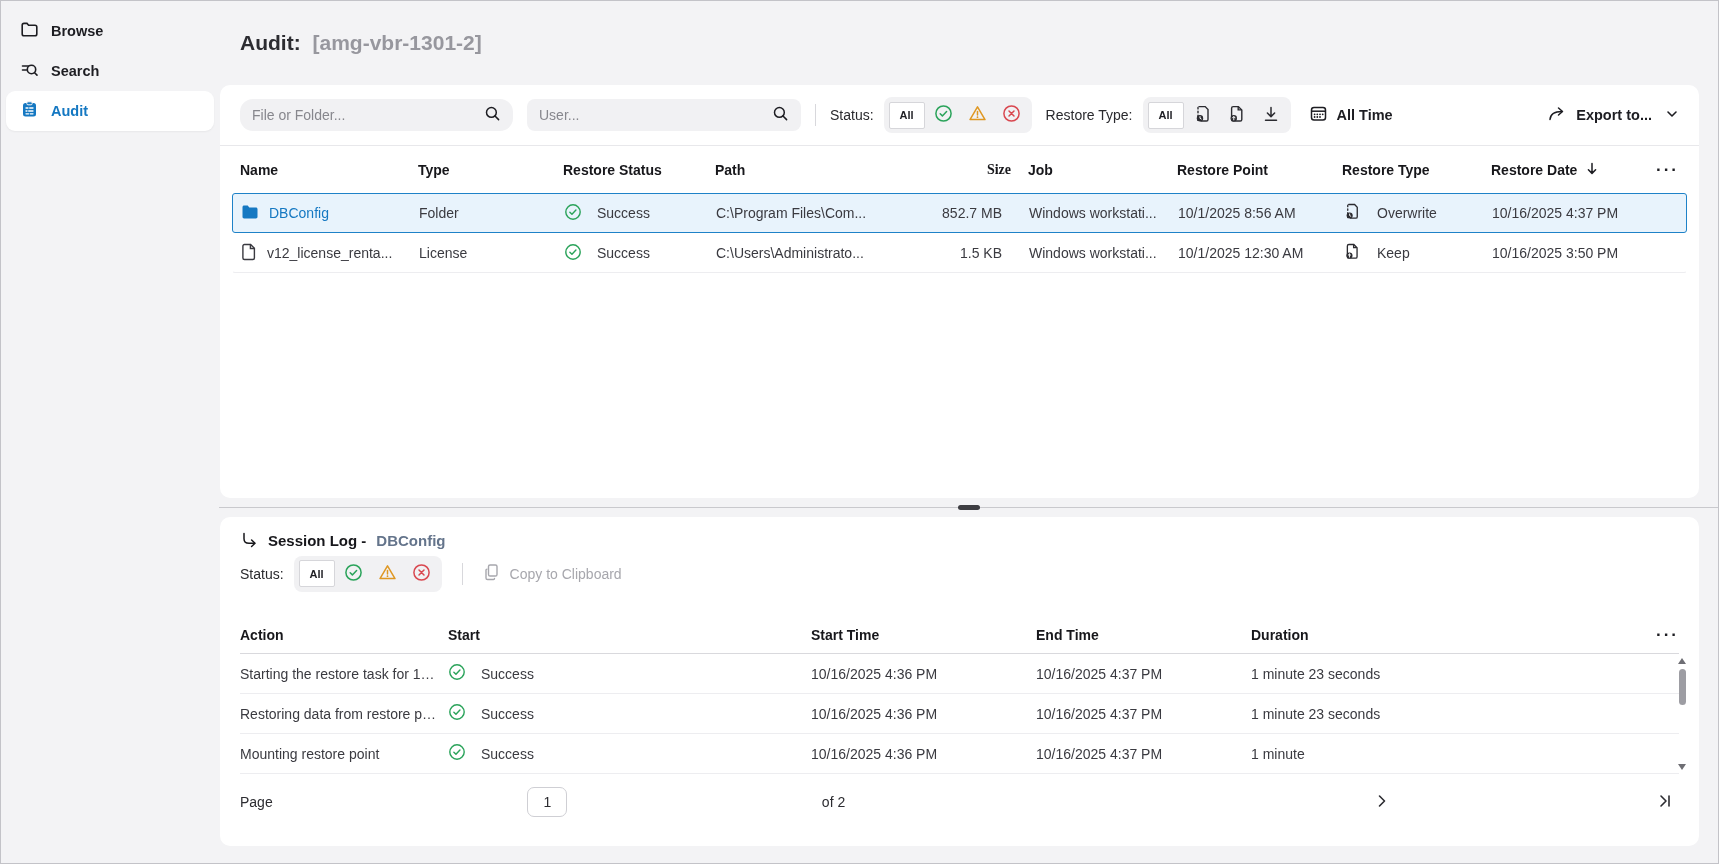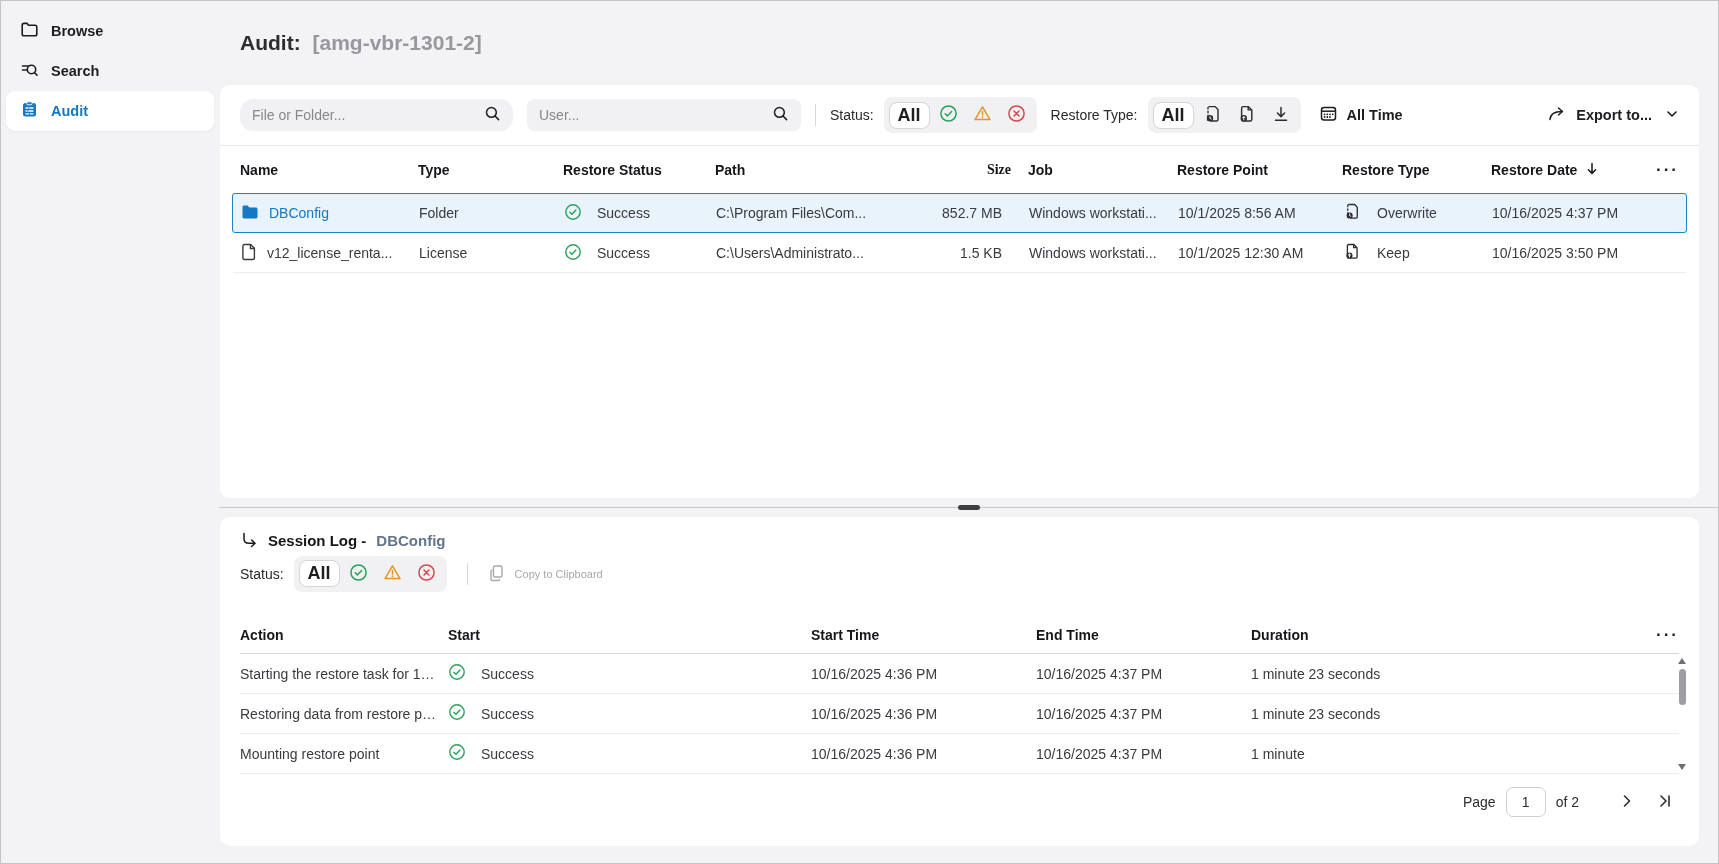--- a/index.html
+++ b/index.html
@@ -39,22 +39,22 @@
     display:flex; align-items:center; padding:0 12px; gap:8px;
   }
   .search-box input { border:0; outline:0; background:transparent; font-family:inherit; font-size:14px; flex:1; color:#2c2c31; }
   .search-box input::placeholder { color:#87878d; }
   .sb-file { width:273px; margin-right:14px;border-radius:13px; }
   .sb-user { width:274px; }
   .vdiv { width:1px; height:22px; background:#d8d8dc; margin:0 14px; }
   .flabel { font-size:14px; color:#2a2a2e; margin-right:10px; white-space:nowrap; }
   .pill-group { height:36px; background:#f1f1f3; border-radius:8px; display:flex; align-items:center; padding:0 5px; gap:4px; }
   .pill-all {
-    min-width:36px; height:27px; padding:0 8px; background:#fff; border:1px solid #d6d6da; border-radius:8px;
-    font-size:18px; font-weight:700; color:#1d1d22; display:flex; align-items:center; justify-content:center; cursor:pointer;
+    min-width:36px; height:27px; padding:0 8px; background:#fff; border:1px solid #d6d6da; border-radius:2px;
+    font-size:11px; font-weight:700; color:#1d1d22; display:flex; align-items:center; justify-content:center; cursor:pointer;
   }
   .icon-btn { width:30px; height:27px; display:flex; align-items:center; justify-content:center; border-radius:6px; cursor:pointer; background:transparent; border:0; }
   .time-btn { display:flex; align-items:center; gap:9px; margin-left:18px; font-size:14.5px; font-weight:700; color:#1d1d22; cursor:pointer; white-space:nowrap; }
   .export-btn { margin-left:auto; display:flex; align-items:center; gap:9px; font-size:14.5px; font-weight:700; color:#1d1d22; cursor:pointer; white-space:nowrap; }
   
   .mt-grid { display:grid; grid-template-columns:178px 145px 152px 200px 96px 17px 149px 165px 149px 140px 1fr; align-items:center; }
   .mt-header { height:47px; padding:0 20px; font-size:14px; font-weight:700; color:#17171b; }
   .hcell { display:flex; align-items:center; gap:8px; cursor:pointer; white-space:nowrap; }
   .hcell.right { justify-content:flex-end;font-family:Liberation Serif, serif; }
   .menu-cell { display:flex; justify-content:flex-end; }
@@ -63,33 +63,33 @@
   .mt-row.selected { background:#e8f3fc; border:1.5px solid #1e82c8; }
   .cell { overflow:hidden; white-space:nowrap; text-overflow:ellipsis; padding-right:10px; }
   .cell.right { text-align:right; }
   .name-cell { display:flex; align-items:center; gap:10px; overflow:hidden; }
   .name-link { color:#1578c2; white-space:nowrap; overflow:hidden; text-overflow:ellipsis; cursor:pointer; }
   .status-cell, .rtype-cell { display:flex; align-items:center; gap:15px; white-space:nowrap; overflow:hidden; }
   
   .log-title { display:flex; align-items:center; gap:10px; padding-top:13px; height:34px; font-size:15px; font-weight:700; color:#17171b; }
   .log-title .item { color:#64748b; }
   .log-status-row { height:45px; display:flex; align-items:center; }
-  .copy-btn { display:flex; align-items:center; gap:10px; font-size:11px; color:#a7a7ad; cursor:default; }
+  .copy-btn { display:flex; align-items:center; gap:10px; font-size:14px; color:#a7a7ad; cursor:default; }
   .sl-grid { display:grid; grid-template-columns:208px 363px 225px 215px 330px 1fr; align-items:center; }
   .sl-header { height:38px; margin-top:20px; border-bottom:1px solid #d9d9dd; font-size:14px; font-weight:700; color:#17171b; }
   .sl-rows { position:relative; }
   .sl-row { height:40px; border-bottom:1px solid #ededf0; font-size:14px; color:#3a3a40; }
   
   .vscroll { position:absolute; top:4px; bottom:4px; right:-8px; width:10px; display:flex; flex-direction:column; align-items:center; cursor:pointer; }
   .arr { width:0; height:0; border-left:4px solid transparent; border-right:4px solid transparent; }
   .arr.up { border-bottom:6px solid #6e6e74; }
   .arr.down { border-top:6px solid #6e6e74; margin-top:auto; }
   .thumb { width:7px; height:36px; border-radius:4px; background:#9d9da3; margin-top:5px; }
   
-  .pagination { height:56px; display:flex; align-items:center; justify-content:flex-end; gap:10px; font-size:14px; color:#2c2c31; }
+  .pagination { height:56px; display:flex; align-items:center; justify-content:space-between; gap:10px; font-size:14px; color:#2c2c31; }
   .page-input { width:40px; height:30px; border:1px solid #cfcfd4; border-radius:7px; text-align:center; font-size:14px; font-family:inherit; color:#2c2c31; outline:none; background:#fff; }
   .pg-btn { background:none; border:0; display:flex; align-items:center; justify-content:center; width:28px; height:28px; cursor:pointer; }
   .pg-gap { width:14px; }
 </style>
 </head>
 <body>
 
 <div class="sidebar">
   <div class="side-item">
     <span><svg width="19" height="19" viewBox="0 0 19 19" fill="none">

